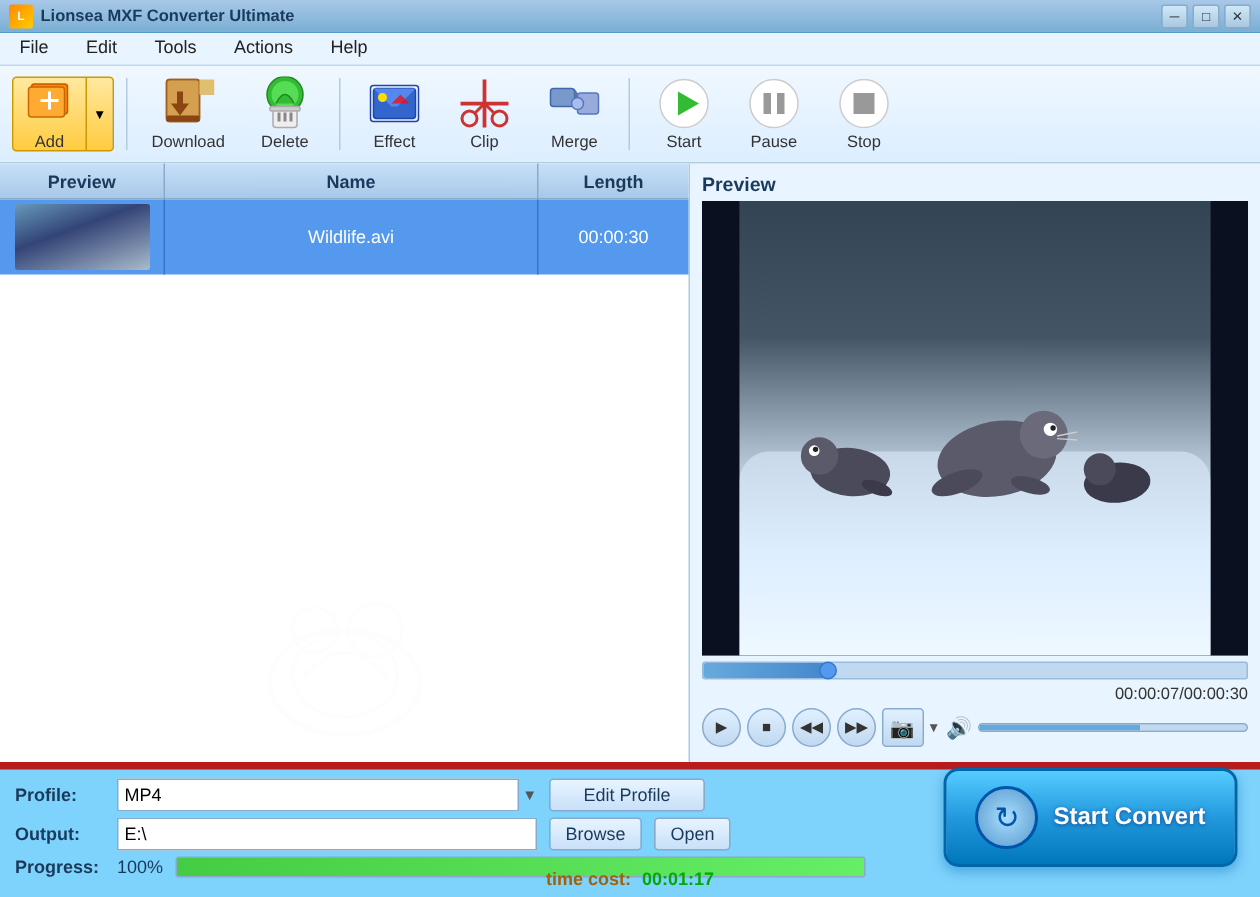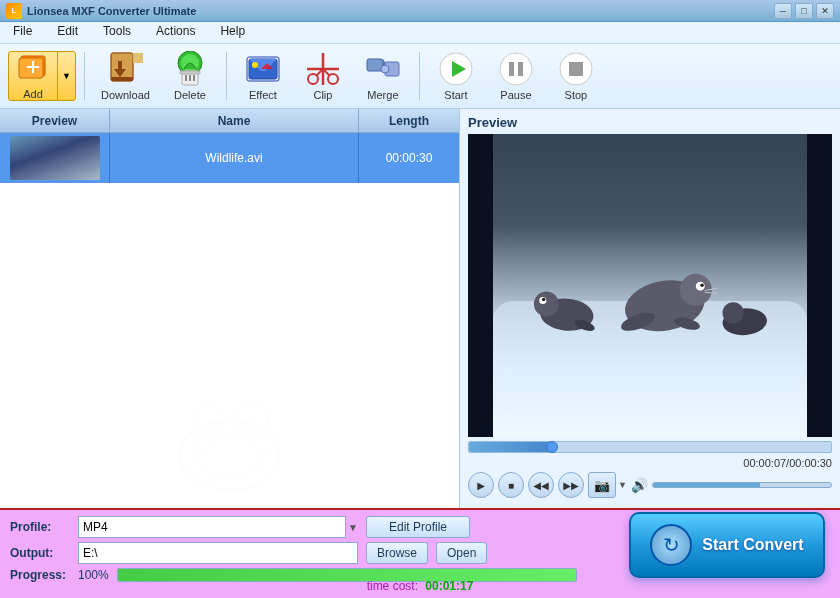--- a/index.html
+++ b/index.html
@@ -358,22 +358,22 @@
     .dropdown-arrow-ctrl {
       font-size: 9px;
       color: #555;
       cursor: pointer;
       margin-left: -2px;
     }
 
     
     #bottom-area {
       height: 90px;
-      background: #f0abfc;
-      border-top: 2px solid #b91c1c;
+      background: #7dd3fc;
+      border-top: 5px solid #b91c1c;
       padding: 6px 10px;
       display: flex;
       flex-direction: column;
       gap: 4px;
     }
     .bottom-row {
       display: flex;
       align-items: center;
       gap: 8px;
     }
@@ -501,22 +501,22 @@
     #time-cost-bar {
       position: absolute;
       bottom: 5px;
       left: 0;
       right: 0;
       text-align: center;
       font-size: 12px;
       color: #555;
     }
     #time-cost-bar span {
-      color: #a21caf;
-      font-weight: normal;
+      color: #a16207;
+      font-weight: bold;
     }
 
     .bottom-container {
       position: relative;
       height: 90px;
     }
   </style>
 </head>
 <body>
 

